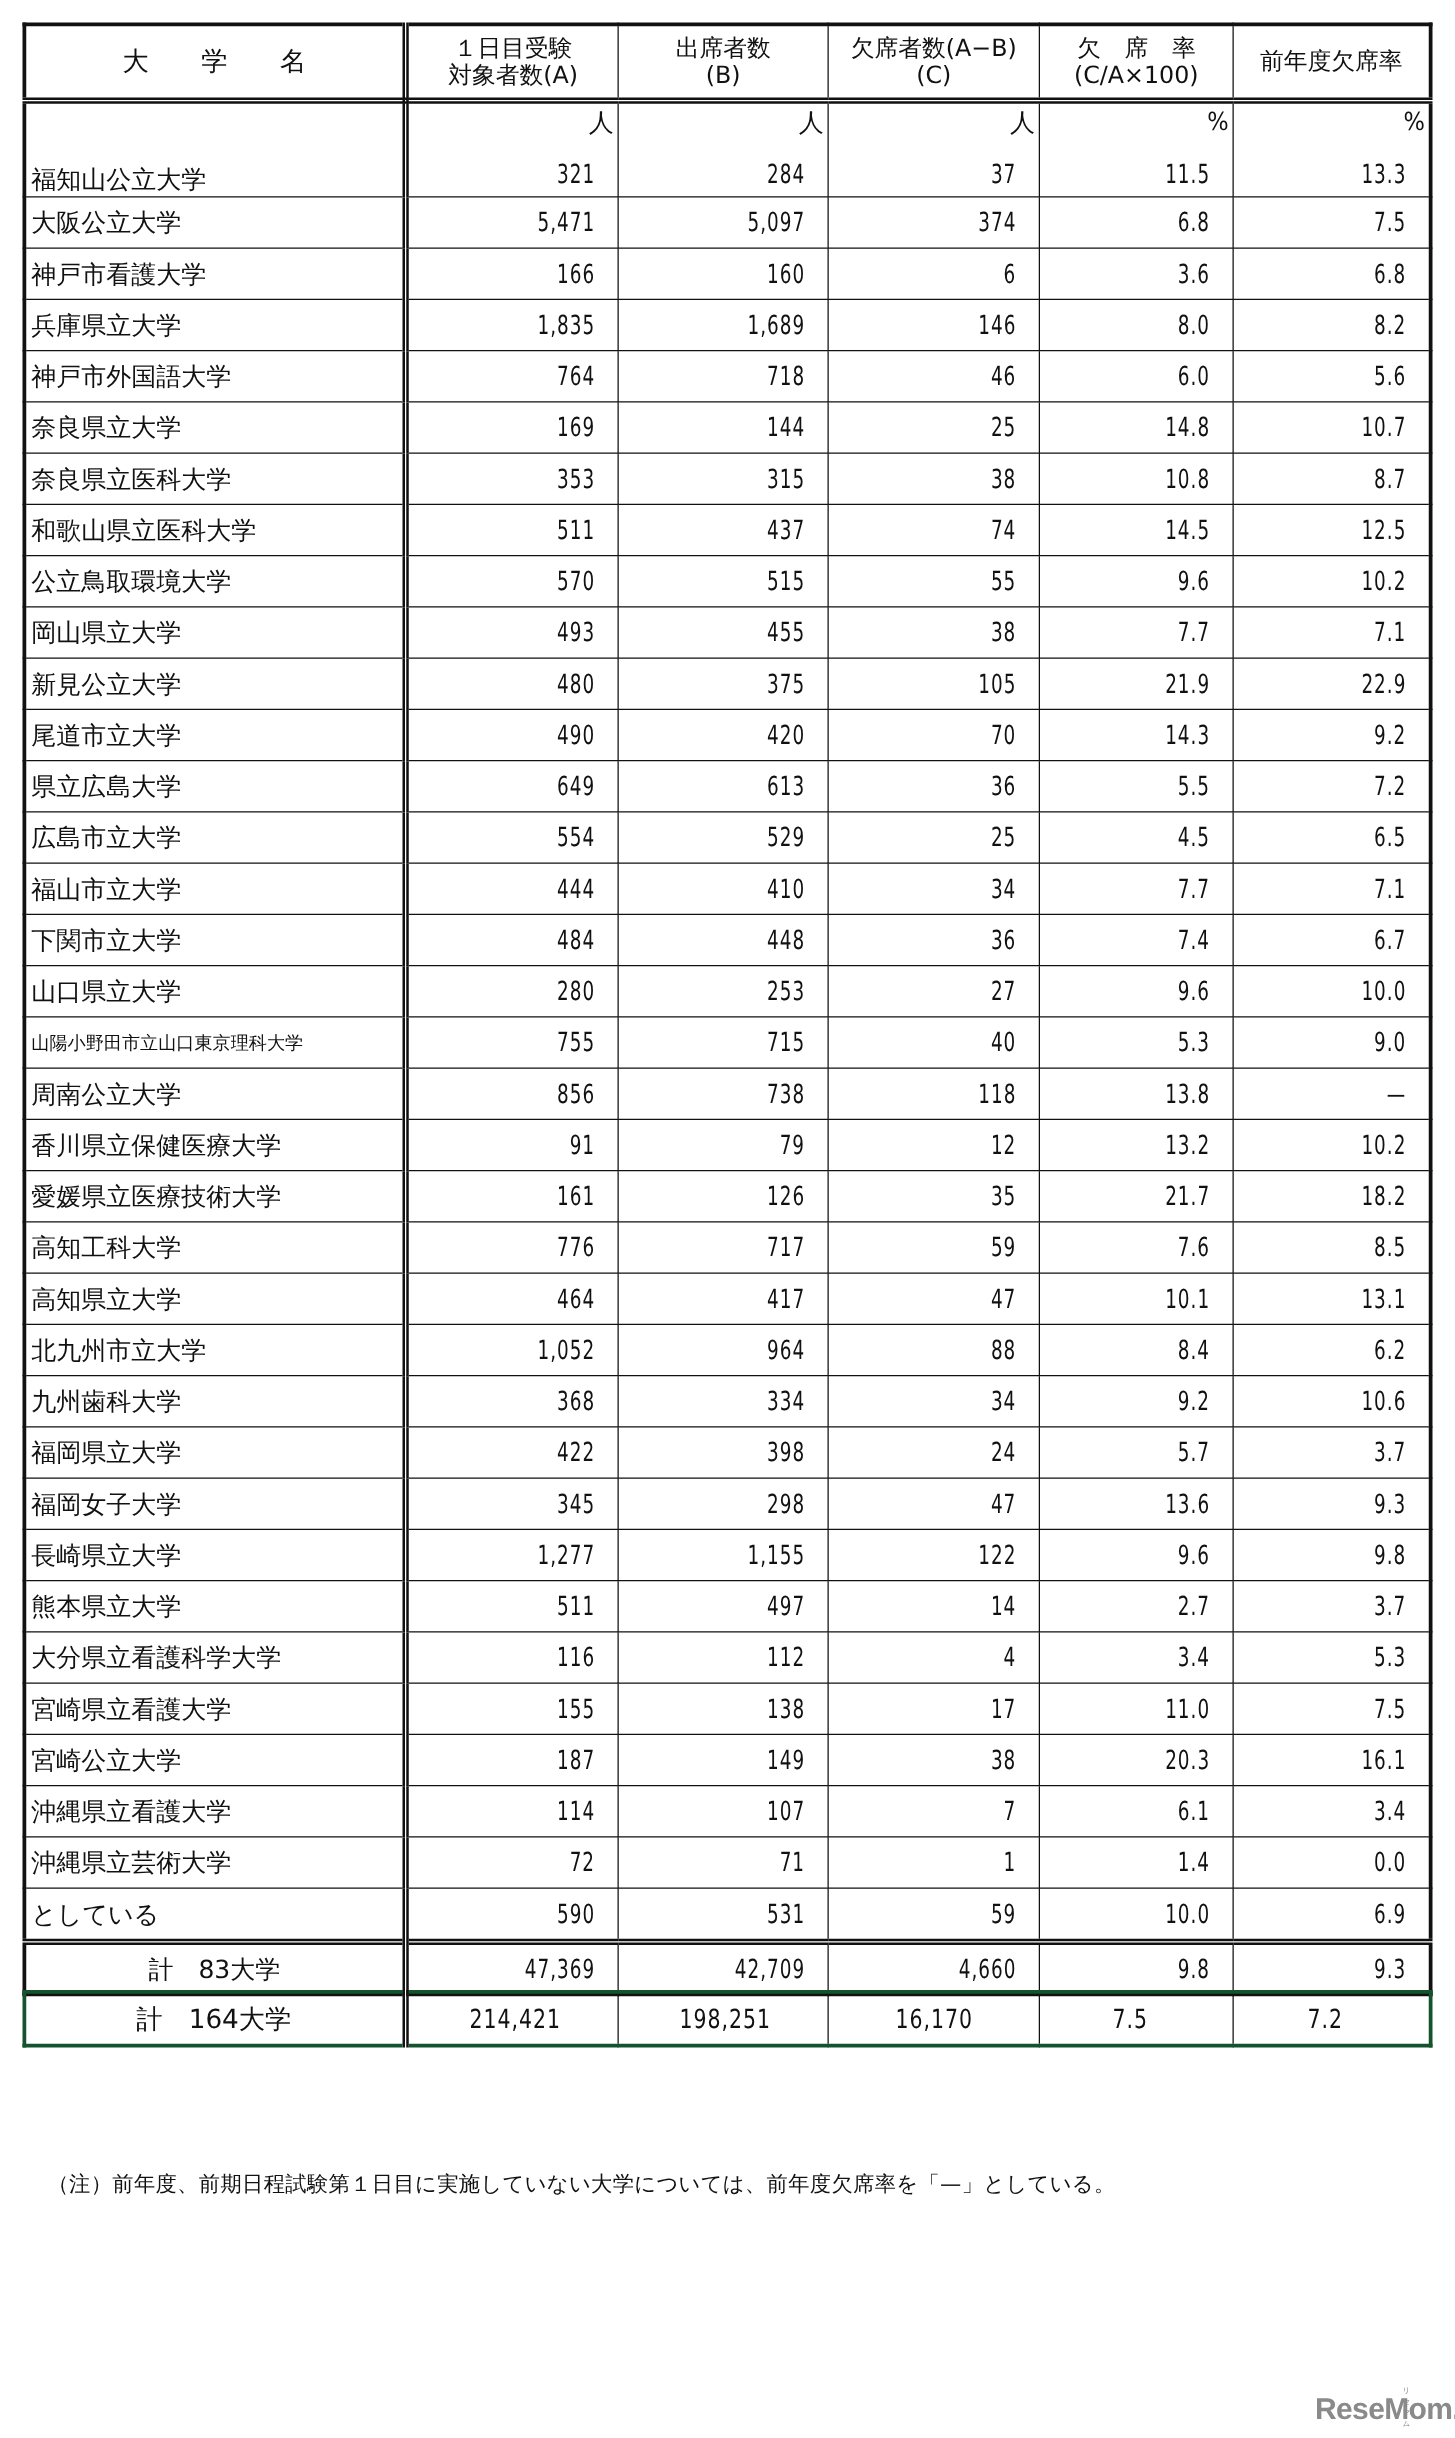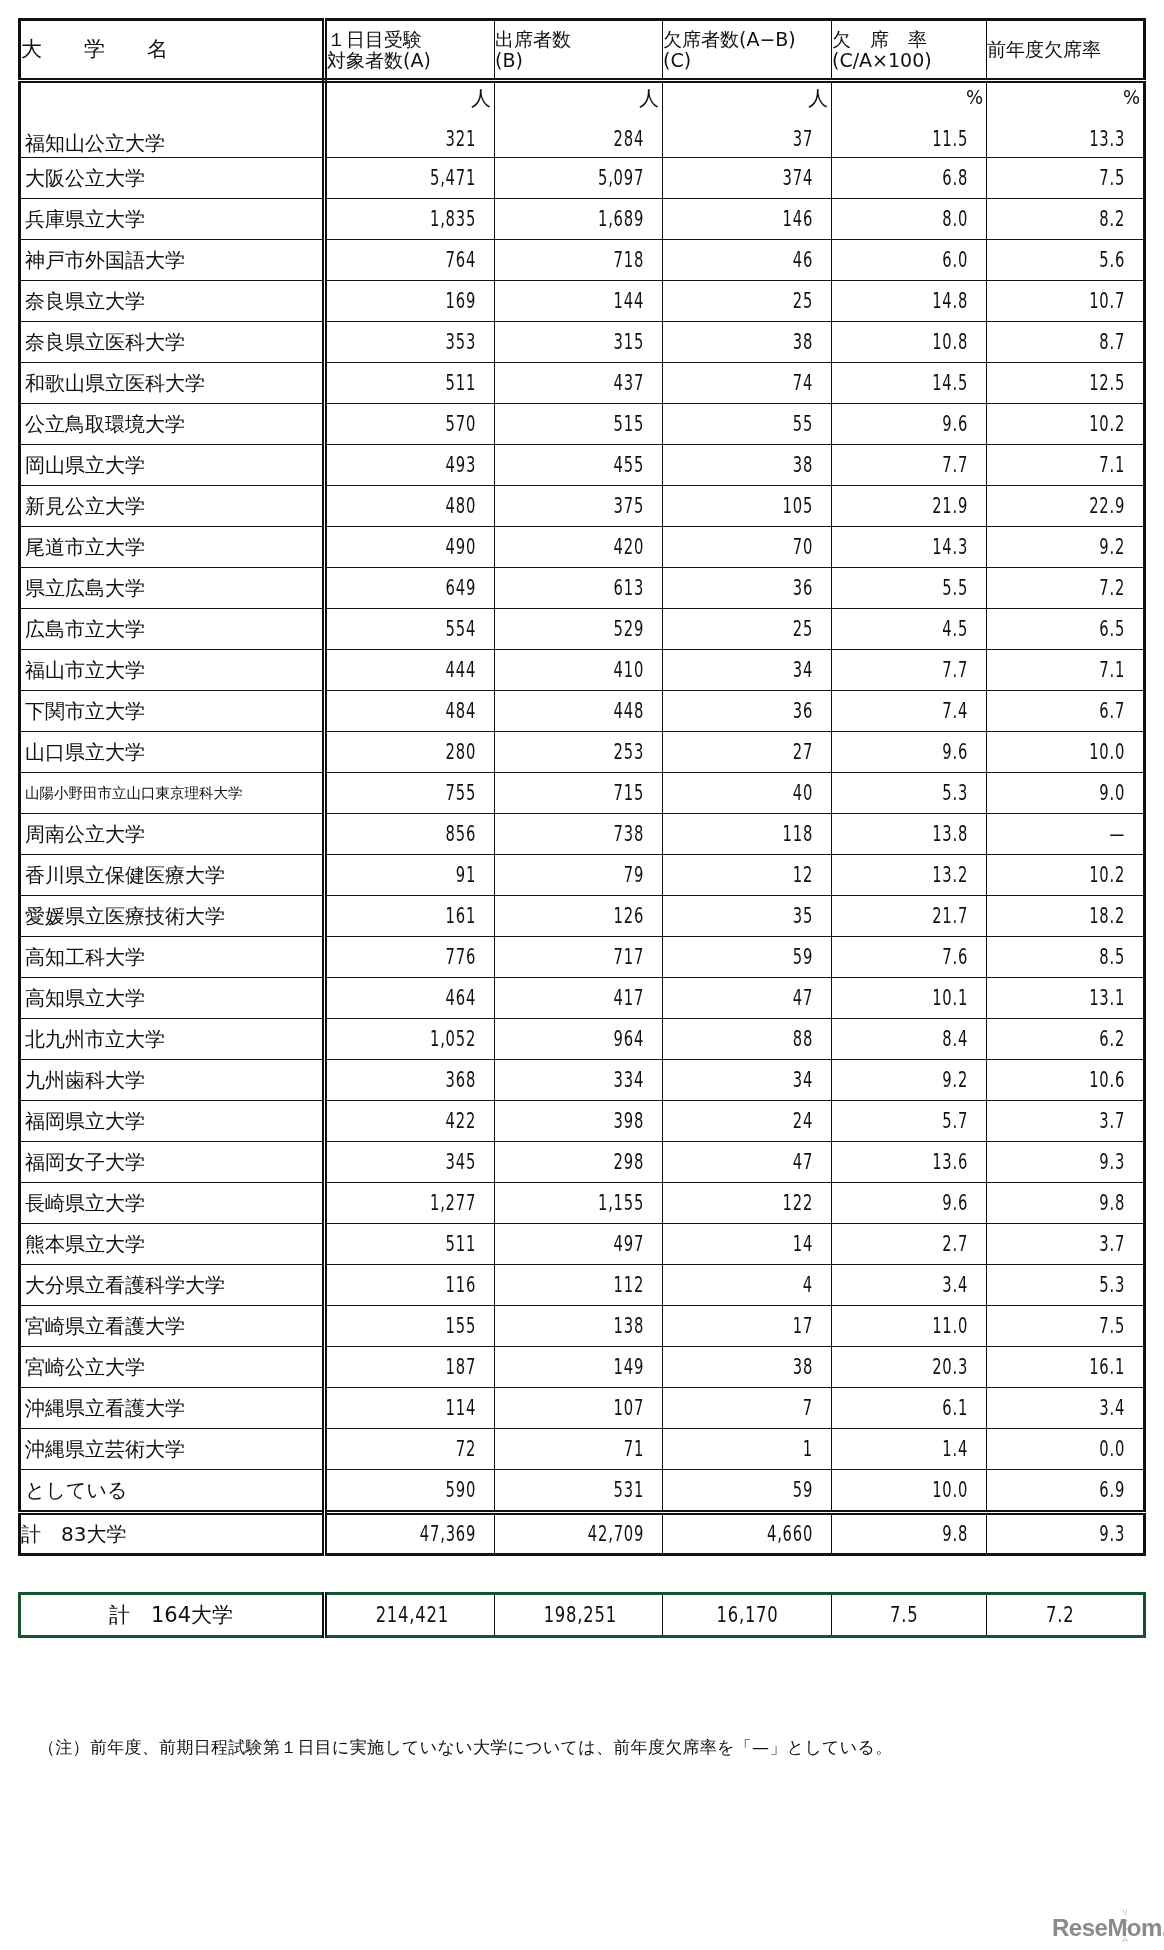--- a/index.html
+++ b/index.html
@@ -3,34 +3,34 @@
 <meta charset="utf-8">
 <style>
   html, body { margin: 0; padding: 0; background: #ffffff; }
   body { width: 1164px; height: 1950px; position: relative; overflow: hidden;
          font-family: "DejaVu Sans", "Liberation Sans", sans-serif; color: #111; }
   .tbl { position: absolute; left: 18px; top: 18px; width: 1125px; border-collapse: collapse; table-layout: fixed; }
   .tbl td, .tbl th { border: 1.5px solid #111; padding: 0; overflow: hidden; white-space: nowrap; }
   .tbl { border: 3px solid #111; }
   col.c0 { width: 305px; } col.c1 { width: 170px; } col.c2 { width: 168px; }
   col.c3 { width: 169px; } col.c4 { width: 155px; } col.c5 { width: 158px; }
-  .tbl th { font-weight: normal; font-size: 19px; line-height: 21px; height: 57px; text-align: left; }
+  .tbl th { font-weight: normal; font-size: 19px; line-height: 21px; height: 57px; text-align: center; }
   .tbl th.name-h { font-size: 21px; letter-spacing: 0; }
   .head-row th { border-bottom: 5px double #111; }
   .c-name { border-right: 5px double #111 !important; }
   .tbl td { height: 40px; font-size: 21px; }
   .tbl td.num { text-align: right; padding-right: 18px; font-family: "Liberation Sans Narrow", "DejaVu Sans Condensed", "Liberation Sans", sans-serif; }
   .num .v { display: inline-block; transform: scaleX(0.78); transform-origin: right center; letter-spacing: 1px; }
   .tbl td.name { text-align: left; padding-left: 4px; font-size: 20px; }
   .tbl td.name.small { font-size: 14.5px; }
   .first-row td { height: 68px; vertical-align: bottom; position: relative; padding-bottom: 6px; }
   .first-row td .unit { position: absolute; right: 3px; top: 2px; font-size: 20px; }
   .first-row td.name { padding-bottom: 0; }
   .sub-row td { border-top: 5px double #111; height: 38px; }
-  .sub-row td.name, .grand td.name { padding-left: 0; }
+  .sub-row td.name, .grand td.name { text-align: center; padding-left: 0; }
   .grand { position: absolute; left: 18px; top: 1592px; width: 1125px; border-collapse: collapse; table-layout: fixed; border: 3px solid #14532d; }
   .grand td { border: 1.5px solid #111; height: 38px; font-size: 21px; white-space: nowrap; }
   .grand td.num { text-align: center; padding-right: 18px; }
   .note { position: absolute; left: 38px; top: 1736px; font-size: 17px; letter-spacing: 0.3px; }
   .watermark { position: absolute; left: 1052px; top: 1908px; color: #8a8a8a; font-family: "Liberation Sans", sans-serif; font-weight: bold; }
   .watermark .kana { position: absolute; left: 70px; top: 0px; font-size: 6px; font-weight: normal; }
   .watermark .logo { position: absolute; left: 0; top: 6px; font-size: 24px; letter-spacing: -0.5px; }
 </style>
 </head>
 <body>
@@ -65,20 +65,28 @@
     </tr>
   <tr>
         <td class="name c-name">大阪公立大学</td>
         <td class="num"><span class="v">5,471</span></td>
         <td class="num"><span class="v">5,097</span></td>
         <td class="num"><span class="v">374</span></td>
         <td class="num"><span class="v">6.8</span></td>
         <td class="num"><span class="v">7.5</span></td>
       </tr>
       <tr>
+        <td class="name c-name">神戸市看護大学</td>
+        <td class="num"><span class="v">166</span></td>
+        <td class="num"><span class="v">160</span></td>
+        <td class="num"><span class="v">6</span></td>
+        <td class="num"><span class="v">3.6</span></td>
+        <td class="num"><span class="v">6.8</span></td>
+      </tr>
+      <tr>
         <td class="name c-name">兵庫県立大学</td>
         <td class="num"><span class="v">1,835</span></td>
         <td class="num"><span class="v">1,689</span></td>
         <td class="num"><span class="v">146</span></td>
         <td class="num"><span class="v">8.0</span></td>
         <td class="num"><span class="v">8.2</span></td>
       </tr>
       <tr>
         <td class="name c-name">神戸市外国語大学</td>
         <td class="num"><span class="v">764</span></td>

